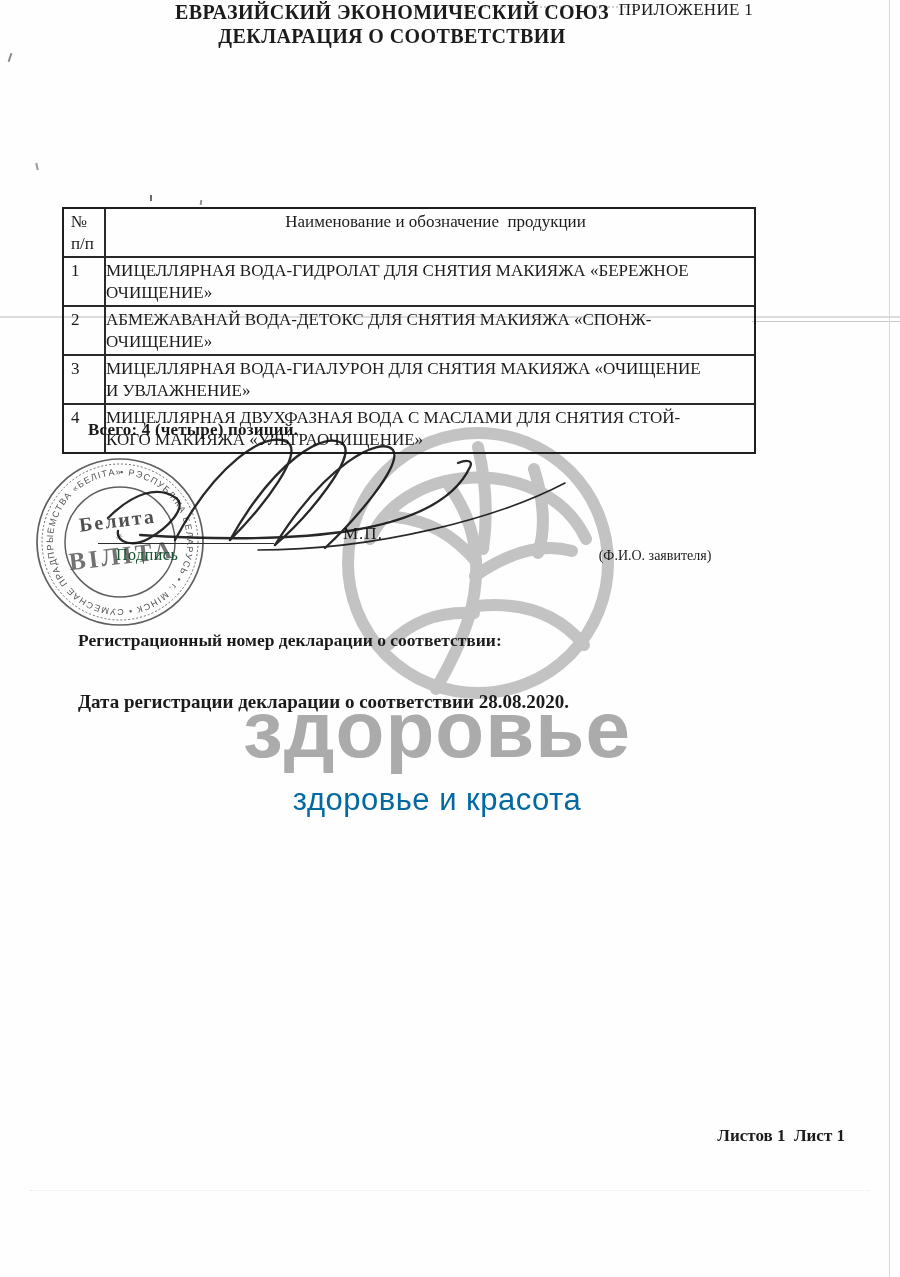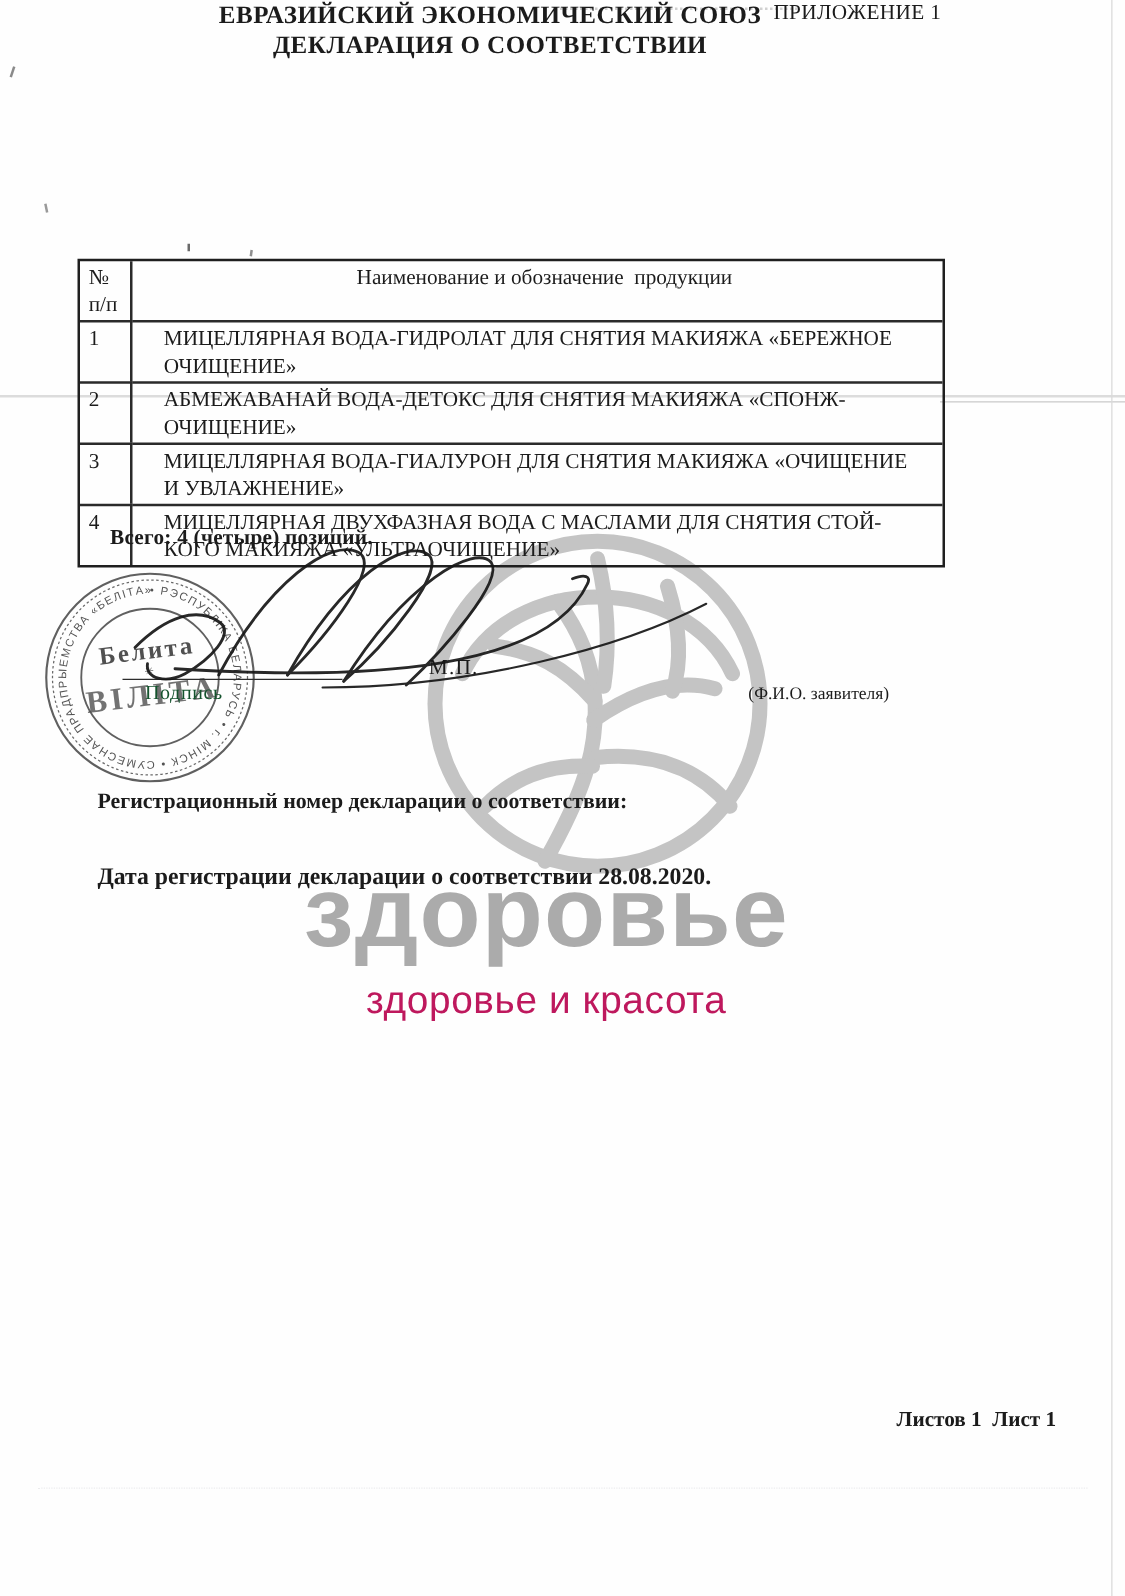--- a/index.html
+++ b/index.html
@@ -31,21 +31,21 @@
   
   .products-table {
     left:62px; top:207px; width:694px;
     border:2px solid #1f1f1f;
     display:grid; grid-template-columns:42px 1fr;
     font-size:17px; line-height:21.5px;
   }
   .cell { border-top:2px solid #2a2a2a; padding:2px 4px 2px 7px; white-space:pre-wrap; }
   .cell.first-row { border-top:none; }
   .cell.num-col { border-right:2px solid #2a2a2a; }
-  .cell.name-col { padding-left:25px; }
+  .cell.name-col { padding-left:0; }
   .cell.header-name { text-align:center; padding-left:15px; }
   .row-h1 { min-height:34px; }
   .row-h2 { min-height:43px; }
 
   .total-line { left:88px; top:420px; font-size:17px; font-weight:bold; letter-spacing:0.2px; }
 
   
   .stamp-svg { left:28px; top:452px; }
   .signature-svg { left:88px; top:423px; }
   .signature-line { left:98px; top:543px; width:176px; border-top:1.6px solid #2c2c2c; }
@@ -113,21 +113,21 @@
       <path d="M 140,140 C 115,112 92,100 60,96"></path>
       <path d="M 139,155 C 175,130 207,122 236,130"></path>
       <path d="M 141,185 C 190,180 225,196 248,224"></path>
       <path d="M 138,192 C 100,190 74,202 52,224"></path>
       <path d="M 34,118 C 72,36 212,36 250,118"></path>
       <path d="M 142,26 C 150,60 152,95 147,128"></path>
       <path d="M 198,48 C 208,80 210,108 202,132"></path>
     </g>
   </svg>
   <div class="abs z-watermark wm-brand" style="color:#ababab">здоровье</div>
-  <div class="abs z-watermark wm-tagline" style="color:#be185d">здоровье и красота</div>
+  <div class="abs z-watermark wm-tagline" style="color:#0369a1">здоровье и красота</div>
 
   <div class="abs z-text doc-title">
     <div>ЕВРАЗИЙСКИЙ ЭКОНОМИЧЕСКИЙ СОЮЗ</div>
     <div>ДЕКЛАРАЦИЯ О СООТВЕТСТВИИ</div>
   </div>
   <div class="abs z-text annex">ПРИЛОЖЕНИЕ 1</div>
 
   <div class="abs z-text products-table">
     <div class="cell num-col first-row row-h1">№
 п/п</div>

